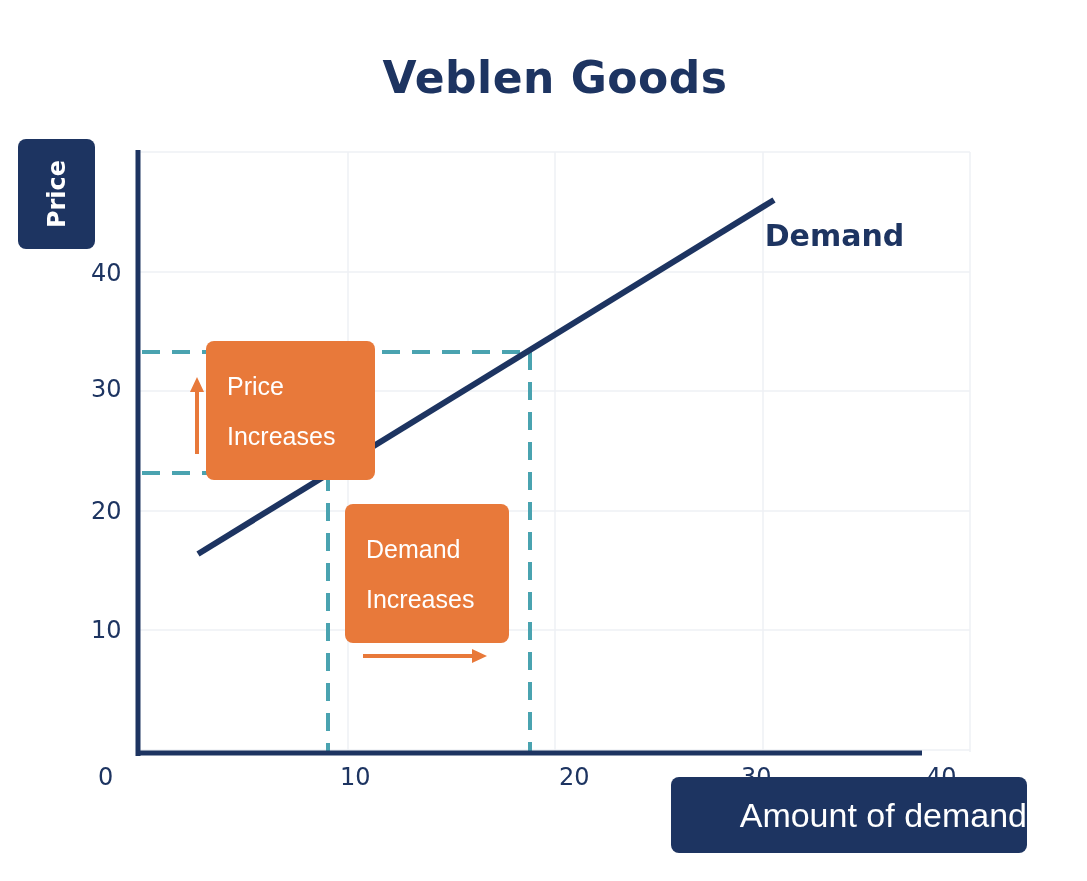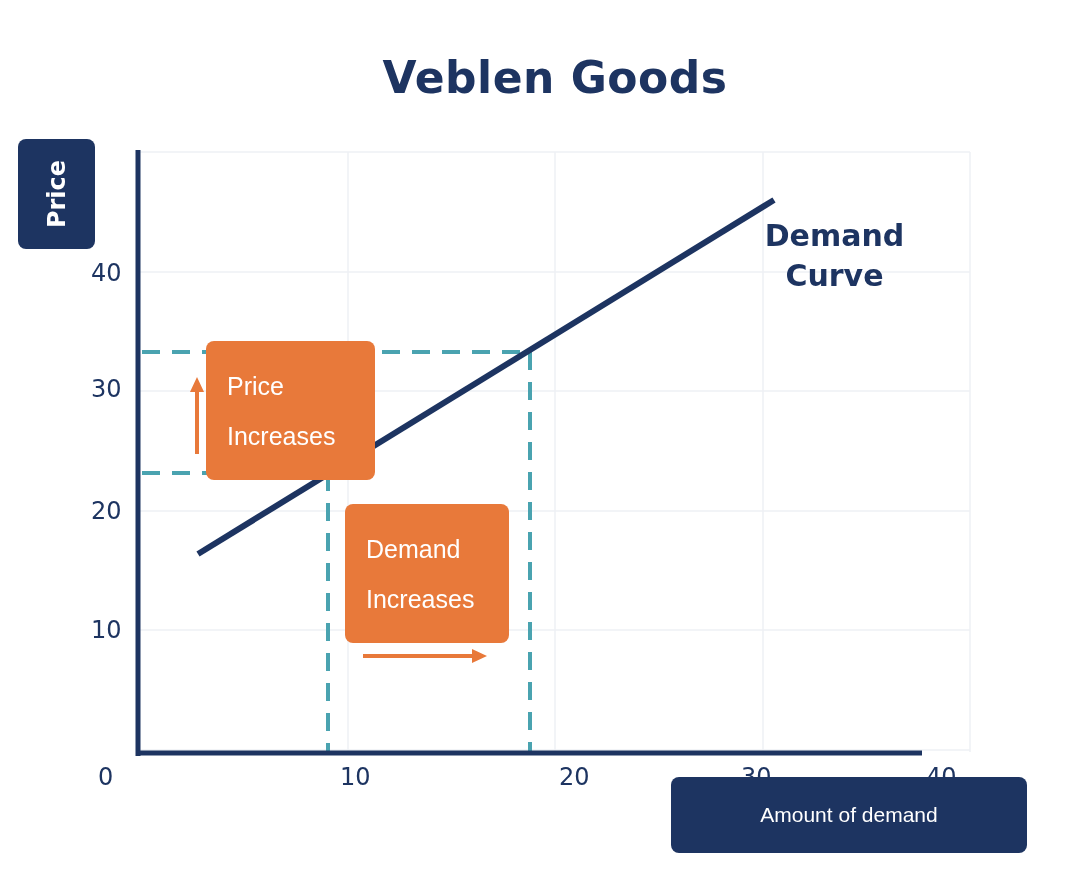--- a/index.html
+++ b/index.html
@@ -1,21 +1,21 @@
 <!DOCTYPE html>
 <html><head>
 <meta charset="utf-8">
 <style>
   html,body{margin:0;padding:0;background:#ffffff;}
   body{width:1087px;height:881px;position:relative;overflow:hidden;font-family:"DejaVu Sans",sans-serif;}
   .title{position:absolute;left:0;top:52px;width:1110px;text-align:center;font-size:44px;font-weight:bold;color:#1d3461;letter-spacing:0.5px;}
   svg{position:absolute;left:0;top:0;}
   .ylabel-box{position:absolute;left:18px;top:139px;width:77px;height:110px;background:#1d3461;border-radius:8px;}
   .ylabel-text{position:absolute;left:50%;top:50%;transform:translate(-50%,-50%) rotate(-90deg);color:#fff;font-size:24px;font-weight:bold;white-space:nowrap;}
-  .xlabel-box{position:absolute;left:671px;top:777px;width:356px;height:76px;background:#1d3461;border-radius:8px;color:#fff;font-size:21px;display:flex;align-items:center;justify-content:center;font-family:"Liberation Sans",sans-serif;}
+  .xlabel-box{position:absolute;left:671px;top:777px;width:356px;height:76px;background:#1d3461;border-radius:8px;color:#fff;font-size:34px;display:flex;align-items:center;justify-content:flex-end;font-family:"Liberation Sans",sans-serif;}
   .tick{position:absolute;font-size:24px;font-weight:normal;color:#1d3461;}
   .callout{position:absolute;background:#e8793a;border-radius:8px;color:#fff;font-size:25px;line-height:50px;font-family:"Liberation Sans",sans-serif;box-sizing:border-box;}
   .curve-label{position:absolute;left:752px;top:216px;width:165px;text-align:center;font-size:30px;font-weight:bold;color:#1d3461;line-height:40px;}
 </style>
 </head>
 <body>
 
 <div class="title">Veblen Goods</div>
 
 <svg width="1087" height="881">
@@ -70,21 +70,20 @@
 <div class="tick" style="left:559px;top:763px;">20</div>
 <div class="tick" style="left:741px;top:763px;">30</div>
 <div class="tick" style="left:926px;top:763px;">40</div>
 
 <div class="xlabel-box">
   <span>Amount of demand</span>
 </div>
 
 <div class="curve-label">
   <div>Demand</div>
-  <div>Curve</div>
 </div>
 
 <div class="callout" style="left:206px;top:341px;width:169px;height:139px;padding:20px 0 0 21px;">
   <div>Price</div>
   <div>Increases</div>
 </div>
 
 <div class="callout" style="left:345px;top:504px;width:164px;height:139px;padding:20px 0 0 21px;">
   <div>Demand</div>
   <div>Increases</div>

